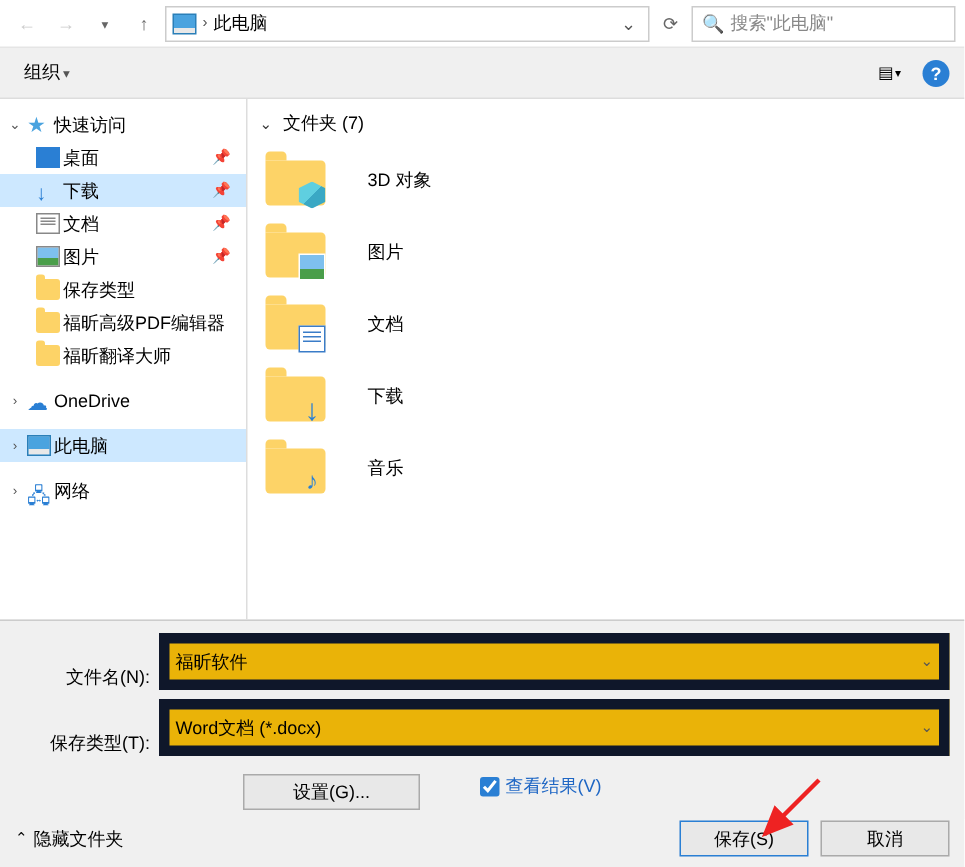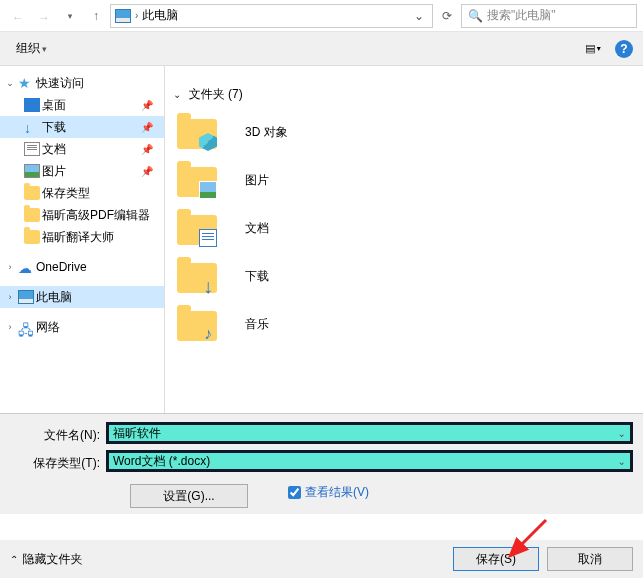--- a/index.html
+++ b/index.html
@@ -35,43 +35,43 @@
 .ticon.download::before { content: "↓"; color: #2a7fd4; font-size: 14px; font-weight: bold; }
 .ticon.docs { background: #fff; border: 1px solid #888; position: relative; }
 .ticon.docs::after { content: ""; position: absolute; left: 2px; right: 2px; top: 2px; height: 1px; background: #888; box-shadow: 0 2px 0 #888, 0 4px 0 #888; }
 .ticon.pics { background: linear-gradient(#7ec0ee 60%, #4a9e4a 60%); border: 1px solid #888; }
 .ticon.folder { background: #fdd367; border-radius: 0 2px 2px 2px; position: relative; }
 .ticon.folder::before { content:""; position:absolute; top:-3px; left:0; width:6px; height:3px; background:#fdd367; border-radius:2px 2px 0 0; }
 .ticon.cloud { color: #2a7fd4; font-size: 14px; }
 .ticon.pc { background: linear-gradient(#4aa3df 70%, #e8e8e8 70%); border: 1px solid #2a7fb8; }
 .ticon.net { color: #2a7fd4; font-size: 14px; }
 
-.content { flex: 1; overflow-y: auto; padding: 16px 8px; position: relative; }
+.content { flex: 1; overflow-y: auto; padding: 4px 8px; position: relative; }
 .section-hdr { color: #000; padding: 4px 0; }
 .section-hdr .chv { color: #333; font-size: 10px; margin-right: 4px; }
 .fitem { display: flex; align-items: center; gap: 26px; padding: 4px; margin: 2px 0; }
 .ficon { width: 42px; height: 38px; position: relative; }
 .folder-lg { width: 40px; height: 30px; background: #fdd367; border-radius: 0 3px 3px 3px; position: absolute; bottom: 2px; }
 .folder-lg::before { content:""; position:absolute; top:-6px; left:0; width:14px; height:6px; background:#fdd367; border-radius:3px 3px 0 0; }
 .overlay { position: absolute; right: 2px; bottom: 0; width: 18px; height: 18px; }
 .overlay.cube { background: linear-gradient(135deg,#5fcfe0 50%,#3aa8c4 50%); clip-path: polygon(50% 0,100% 25%,100% 75%,50% 100%,0 75%,0 25%); }
 .overlay.film { background: #3b2f6d; border: 2px solid #222; }
 .overlay.photo { background: linear-gradient(#7ec0ee 60%,#4a9e4a 60%); border: 1px solid #fff; }
 .overlay.doc { background: #fff; border: 1px solid #3a7cc8; }
 .overlay.doc::after { content:""; position:absolute; left:2px; right:2px; top:3px; height:1px; background:#3a7cc8; box-shadow: 0 3px 0 #3a7cc8, 0 6px 0 #3a7cc8; }
 .overlay.arrow-down { color: #2a7fd4; font-size: 20px; font-weight: bold; line-height: 18px; text-align: center; }
 .overlay.note { color: #2a7fd4; font-size: 16px; text-align: center; }
 
 .bottom-panel { border-top: 1px solid #ccc; padding: 8px 10px 6px 10px; background: #f0f0f0; }
 .form-row { display: flex; align-items: flex-end; margin-bottom: 6px; }
 .form-row label { width: 96px; text-align: right; padding-right: 6px; }
-.combo { flex: 1; height: 22px; border: 3px solid #0f172a; background: #5eead4; display: flex; align-items: center; padding: 0 4px; }
+.combo { flex: 1; height: 38px; border: 7px solid #0f172a; background: #eab308; display: flex; align-items: center; padding: 0 4px; }
 .combo .drop { margin-left: auto; color: #555; font-size: 10px; }
 .mid-controls { display: flex; align-items: flex-start; padding: 6px 0 0 120px; gap: 40px; }
-.settings-btn { width: 118px; height: 24px; border: 1px solid #aaa; background: #e8e8e8; }
+.settings-btn { width: 118px; height: 24px; border: 1px solid #aaa; background: #e8e8e8; margin-left: 32px; }
 .check-row { display: flex; flex-direction: column; gap: 8px; }
 .check-item { display: flex; align-items: center; gap: 4px; }
 .check-item input { accent-color: #2a7fd4; }
 .link-text { color: #1e66c4; }
 .link-text .dd { color: #555; font-size: 9px; margin-left: 2px; }
 
 .footer { position: absolute; bottom: 0; left: 0; right: 0; height: 38px; background: #f0f0f0; display: flex; align-items: center; padding: 0 10px; }
 .hide-folders { display: flex; align-items: center; gap: 4px; background: none; border: none; }
 .footer-btns { margin-left: auto; display: flex; gap: 8px; }
 .footer-btn { width: 86px; height: 24px; border: 1px solid #aaa; background: #e8e8e8; }

